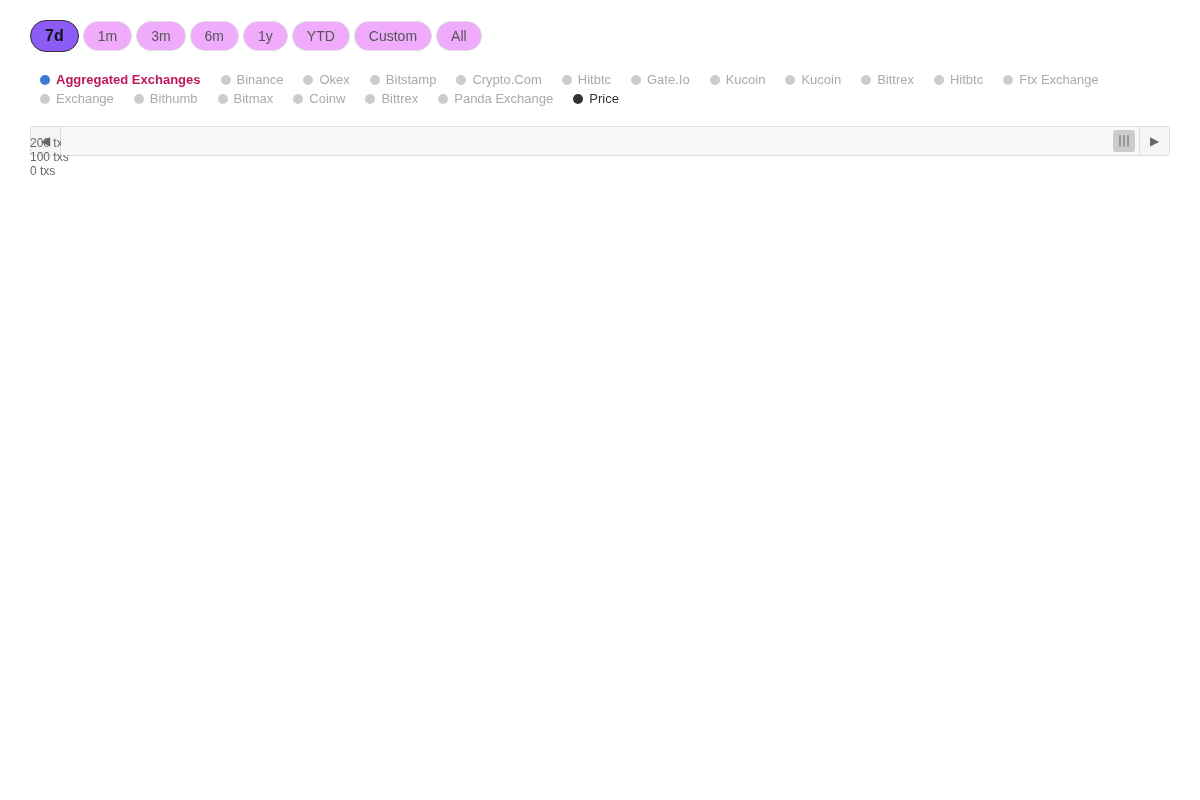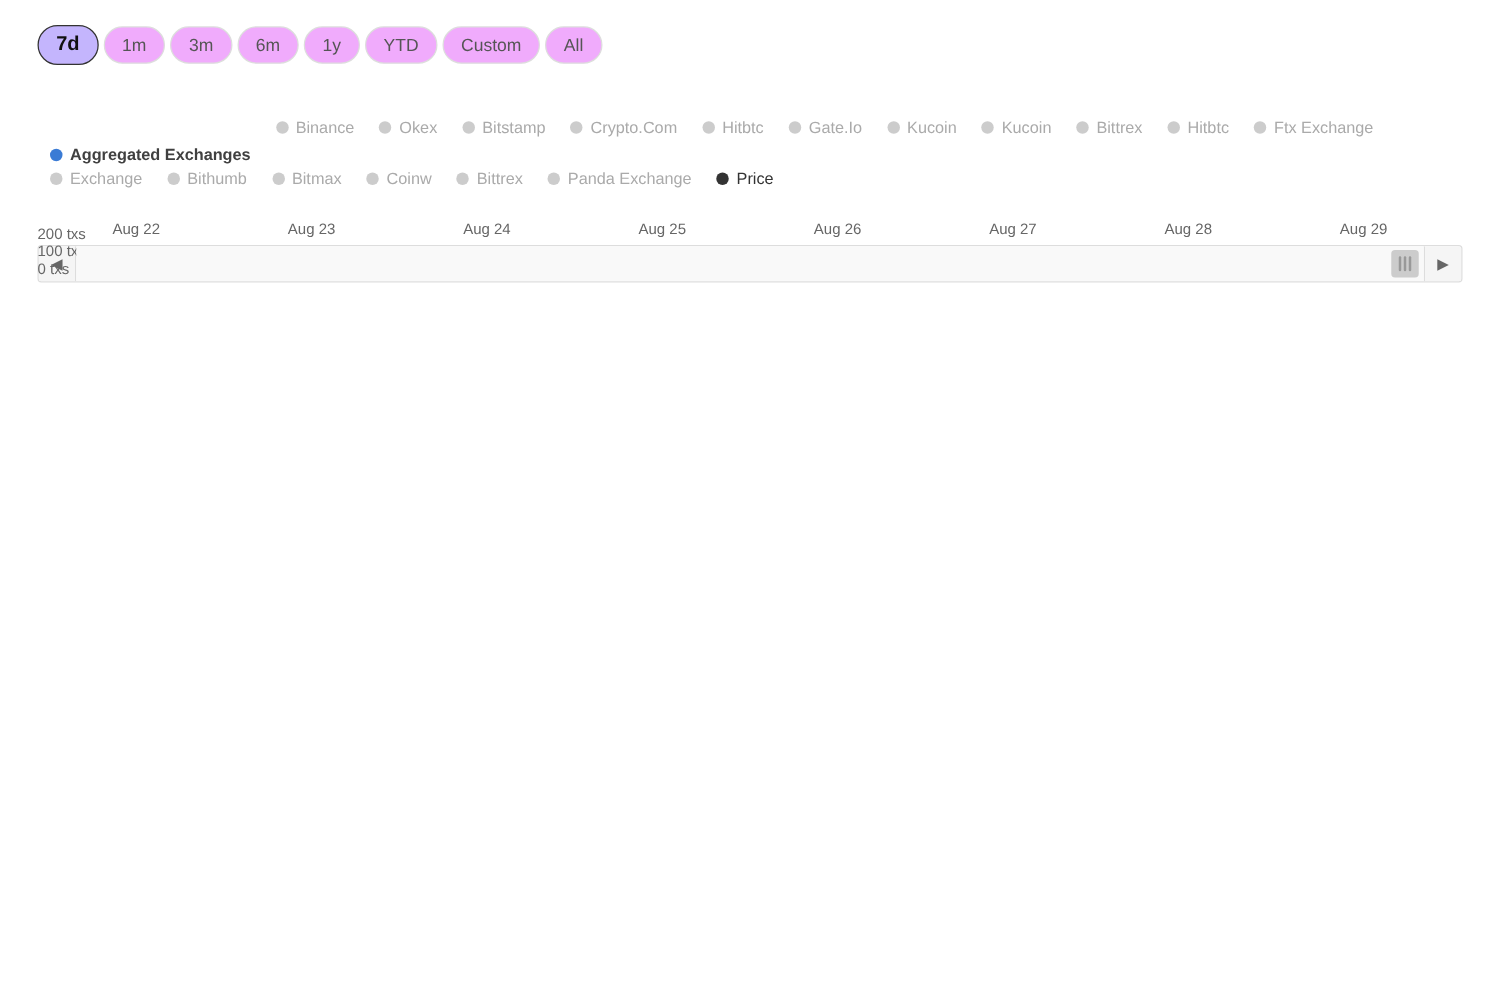--- a/index.html
+++ b/index.html
@@ -27,21 +27,21 @@
       padding: 6px 14px;
       border: 1px solid #ddd;
       border-radius: 20px;
       background: #f0abfc;
       cursor: pointer;
       font-size: 14px;
       color: #555;
       font-weight: 400;
     }
     .time-btn.active {
-      background: #c4b5fd;
+      background: #8b5cf6;
       border-color: #333;
       font-weight: 700;
       color: #111;
       font-size: 16px;
     }
     
     .legend {
       display: flex;
       flex-wrap: wrap;
       gap: 4px 20px;
@@ -50,23 +50,22 @@
     }
     .legend-item {
       display: flex;
       align-items: center;
       gap: 6px;
       font-size: 13px;
       color: #aaa;
       cursor: pointer;
     }
     .legend-item.active {
-      color: #404040;
+      color: #be185d;
       font-weight: 600;
-      margin-top: 44px;
     }
     .legend-item.price-item {
       color: #333;
     }
     .legend-dot {
       width: 10px;
       height: 10px;
       border-radius: 50%;
       background: #ccc;
       flex-shrink: 0;
@@ -322,30 +321,20 @@
   <div class="chart-wrapper">
 
     <div class="y-axis-left">
       <span class="y-label">200 txs</span>
       <span class="y-label">100 txs</span>
       <span class="y-label">0 txs</span>
     </div>
 
 
 
-    <div class="x-axis">
-      <span class="x-label">Aug 22</span>
-      <span class="x-label">Aug 23</span>
-      <span class="x-label">Aug 24</span>
-      <span class="x-label">Aug 25</span>
-      <span class="x-label">Aug 26</span>
-      <span class="x-label">Aug 27</span>
-      <span class="x-label">Aug 28</span>
-      <span class="x-label">Aug 29</span>
-    </div>
 
 
     <div class="scrollbar-area">
       <button class="scroll-arrow">◀</button>
       <div class="scrollbar-track">
         <div class="scrollbar-thumb">
           <div class="thumb-lines">
             <div class="thumb-line"></div>
             <div class="thumb-line"></div>
             <div class="thumb-line"></div>

